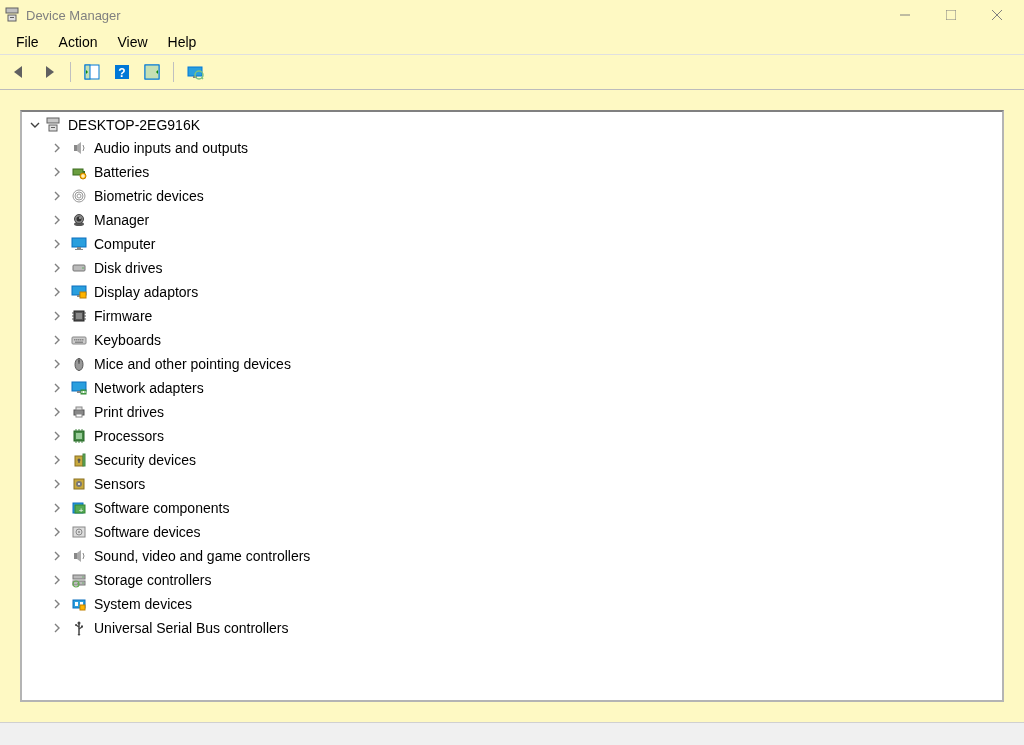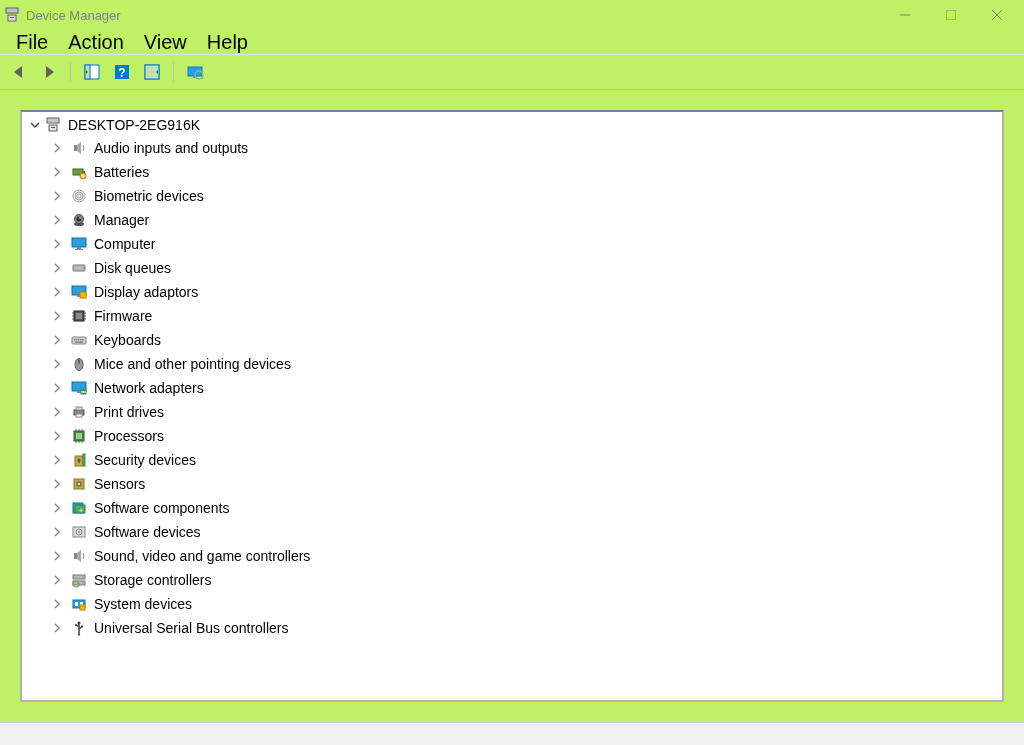--- a/index.html
+++ b/index.html
@@ -9,21 +9,21 @@
     height: 745px;
     font-family: "Segoe UI", Tahoma, sans-serif;
     font-size: 13px;
     background: #ffffff;
     overflow: hidden;
     color: #000;
   }
   .window {
     width: 1024px;
     height: 745px;
-    background: #bef264;
+    background: #fef9c3;
     display: flex;
     flex-direction: column;
     text-align: center;
   }
   .titlebar {
     height: 30px;
     display: flex;
     align-items: center;
     padding: 0 4px;
     font-size: 13px;
@@ -47,21 +47,21 @@
     display: flex;
     align-items: center;
     justify-content: center;
     color: #808080;
   }
   .menubar {
     height: 24px;
     display: flex;
     align-items: center;
     padding: 0 6px;
-    font-size: 20px;
+    font-size: 14px;
     border-bottom: 1px solid #e0e0e0;
   }
   .menubar .mitem {
     padding: 2px 10px;
   }
   .toolbar {
     height: 30px;
     display: flex;
     align-items: center;
     padding: 2px 6px;
@@ -321,21 +321,21 @@
       <svg width="10" height="10" viewBox="0 0 10 10">
                 <path d="M3 1 L7 5 L3 9" fill="none" stroke="#808080" stroke-width="1.4"></path>
               </svg>
     </span>
     <span class="node-icon">
               <svg width="16" height="16" viewBox="0 0 16 16">
                 <rect x="2" y="5" width="12" height="6" rx="1" fill="#bbb" stroke="#777"></rect>
                 <circle cx="12" cy="8" r="0.8" fill="#5a5"></circle>
               </svg>
             </span>
-    <span class="item-label">Disk queues</span>
+    <span class="item-label">Disk drives</span>
   </div>
           <div class="tree-item">
     <span class="chev">
       <svg width="10" height="10" viewBox="0 0 10 10">
                 <path d="M3 1 L7 5 L3 9" fill="none" stroke="#808080" stroke-width="1.4"></path>
               </svg>
     </span>
     <span class="node-icon">
               <svg width="16" height="16" viewBox="0 0 16 16">
                 <rect x="1" y="2" width="14" height="9" fill="#2a9fde" stroke="#0a6ebd"></rect>

